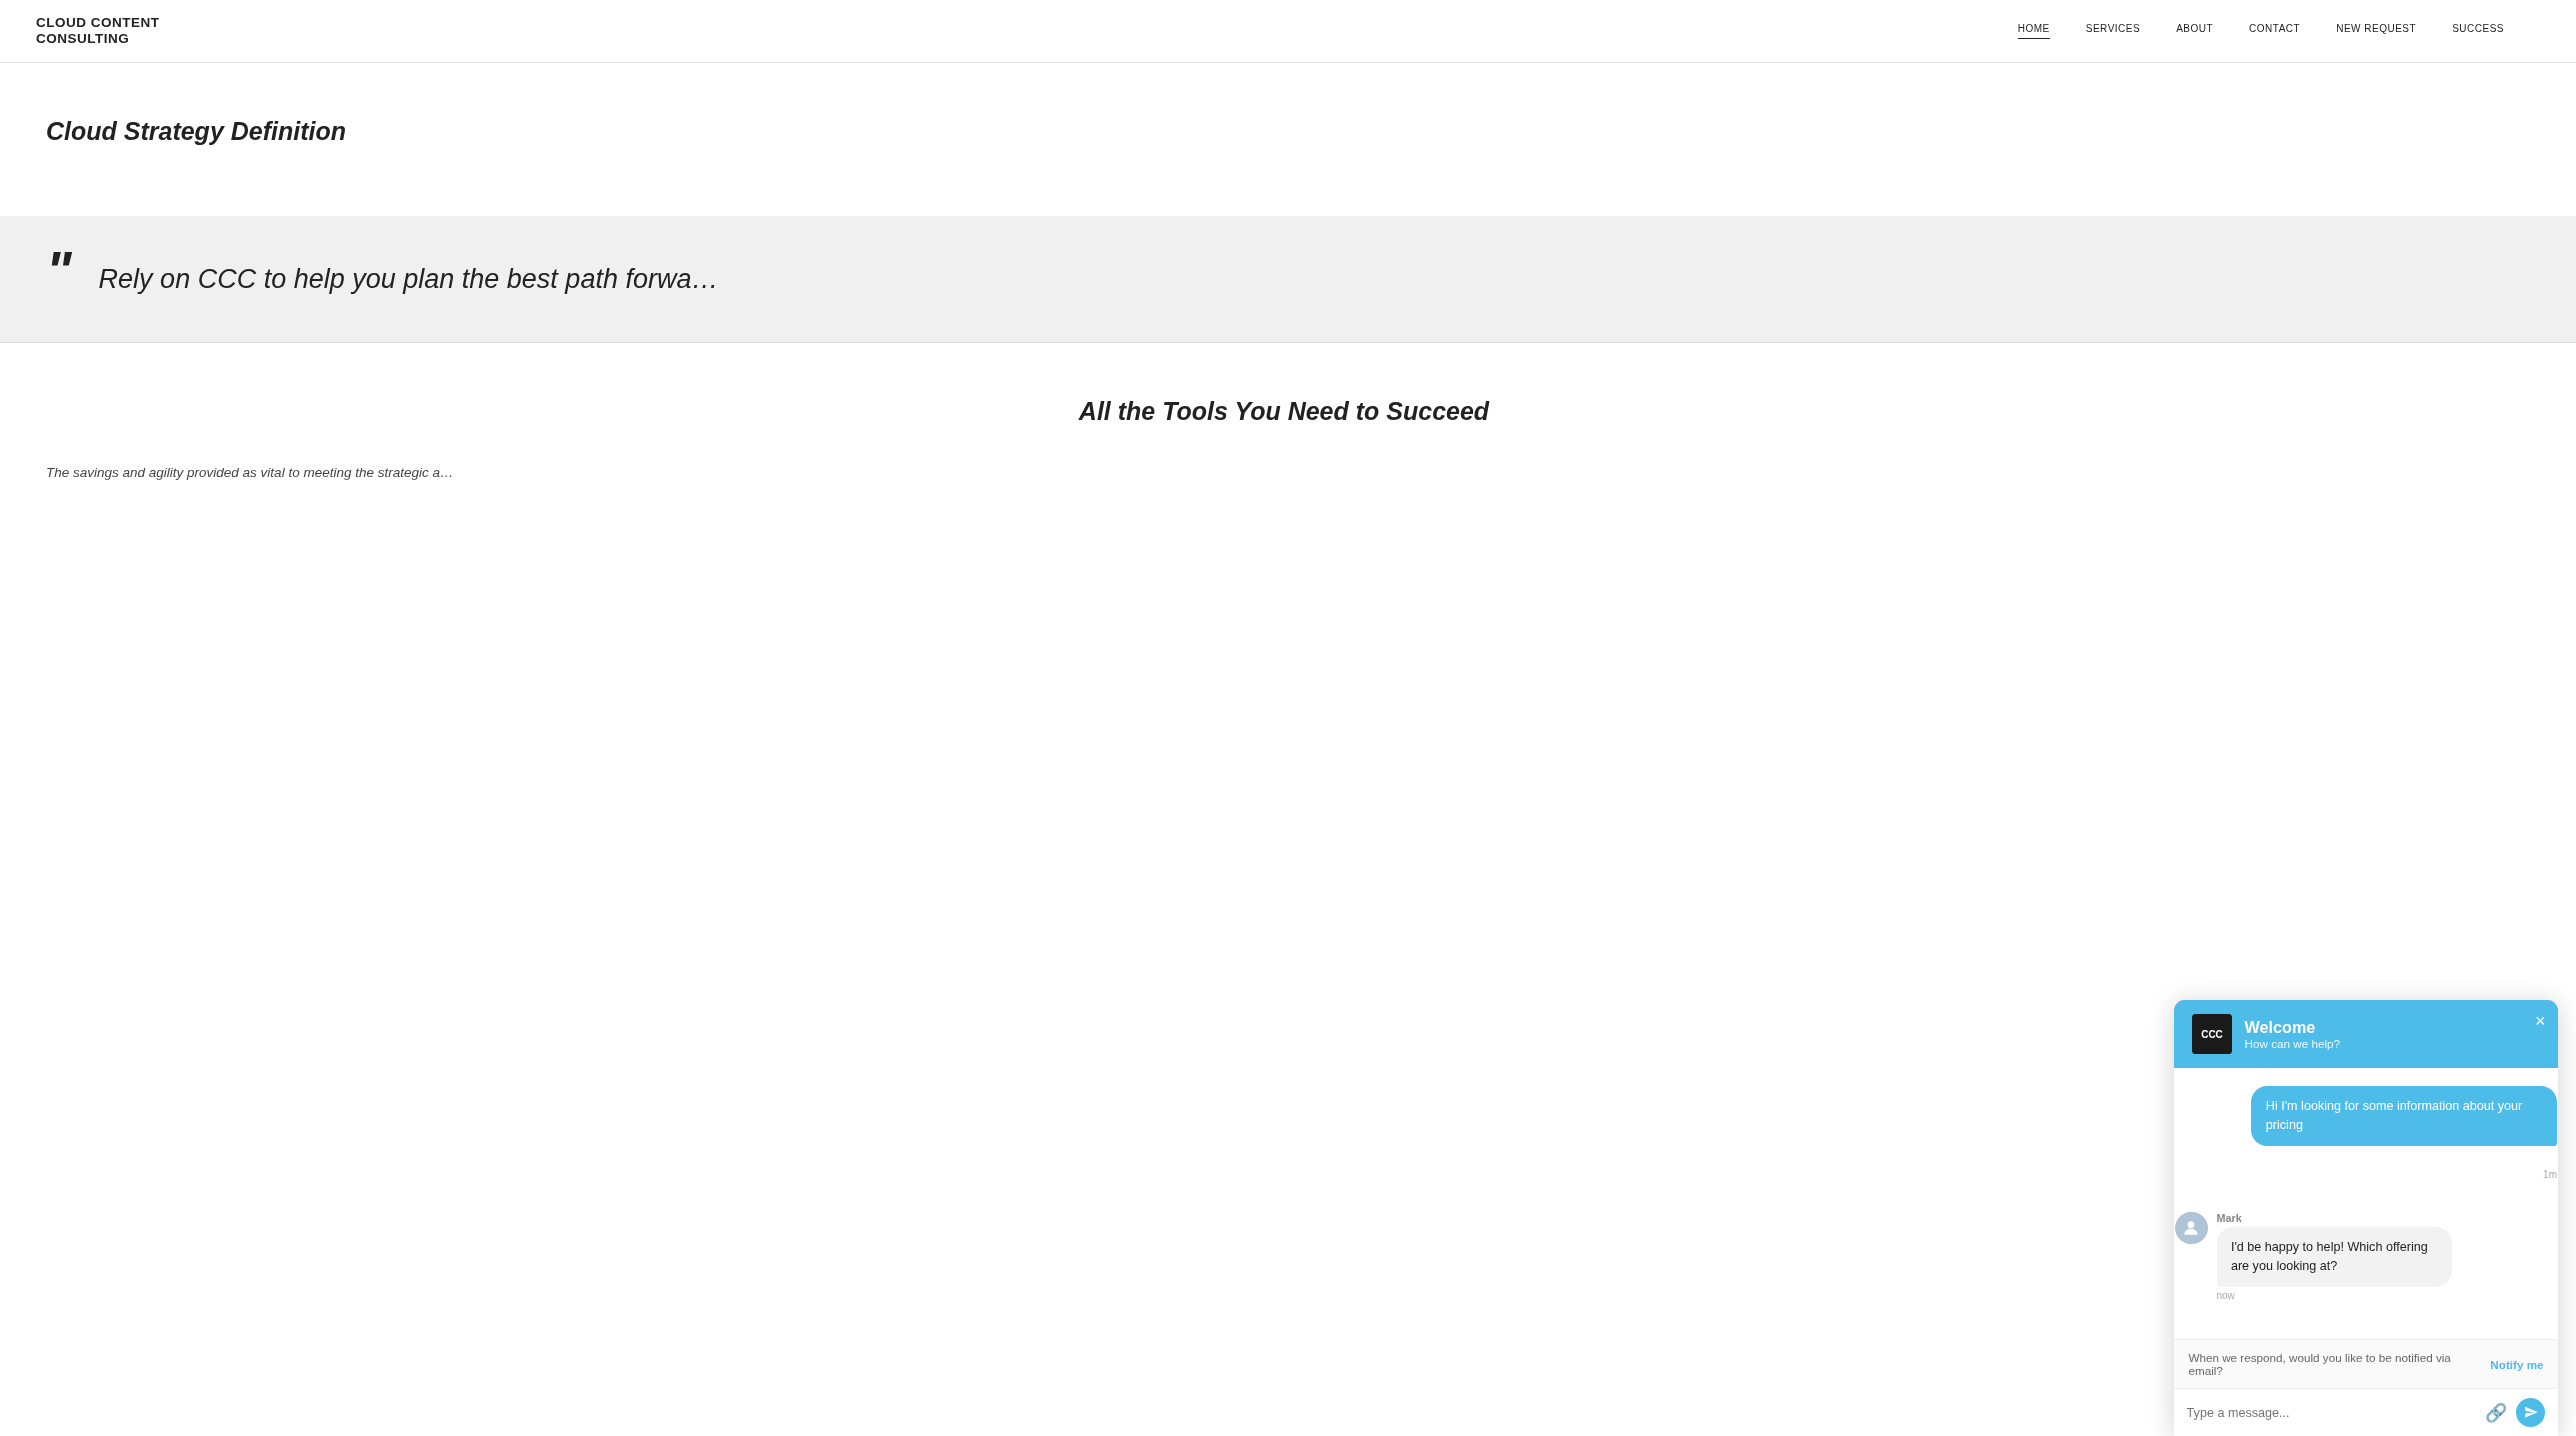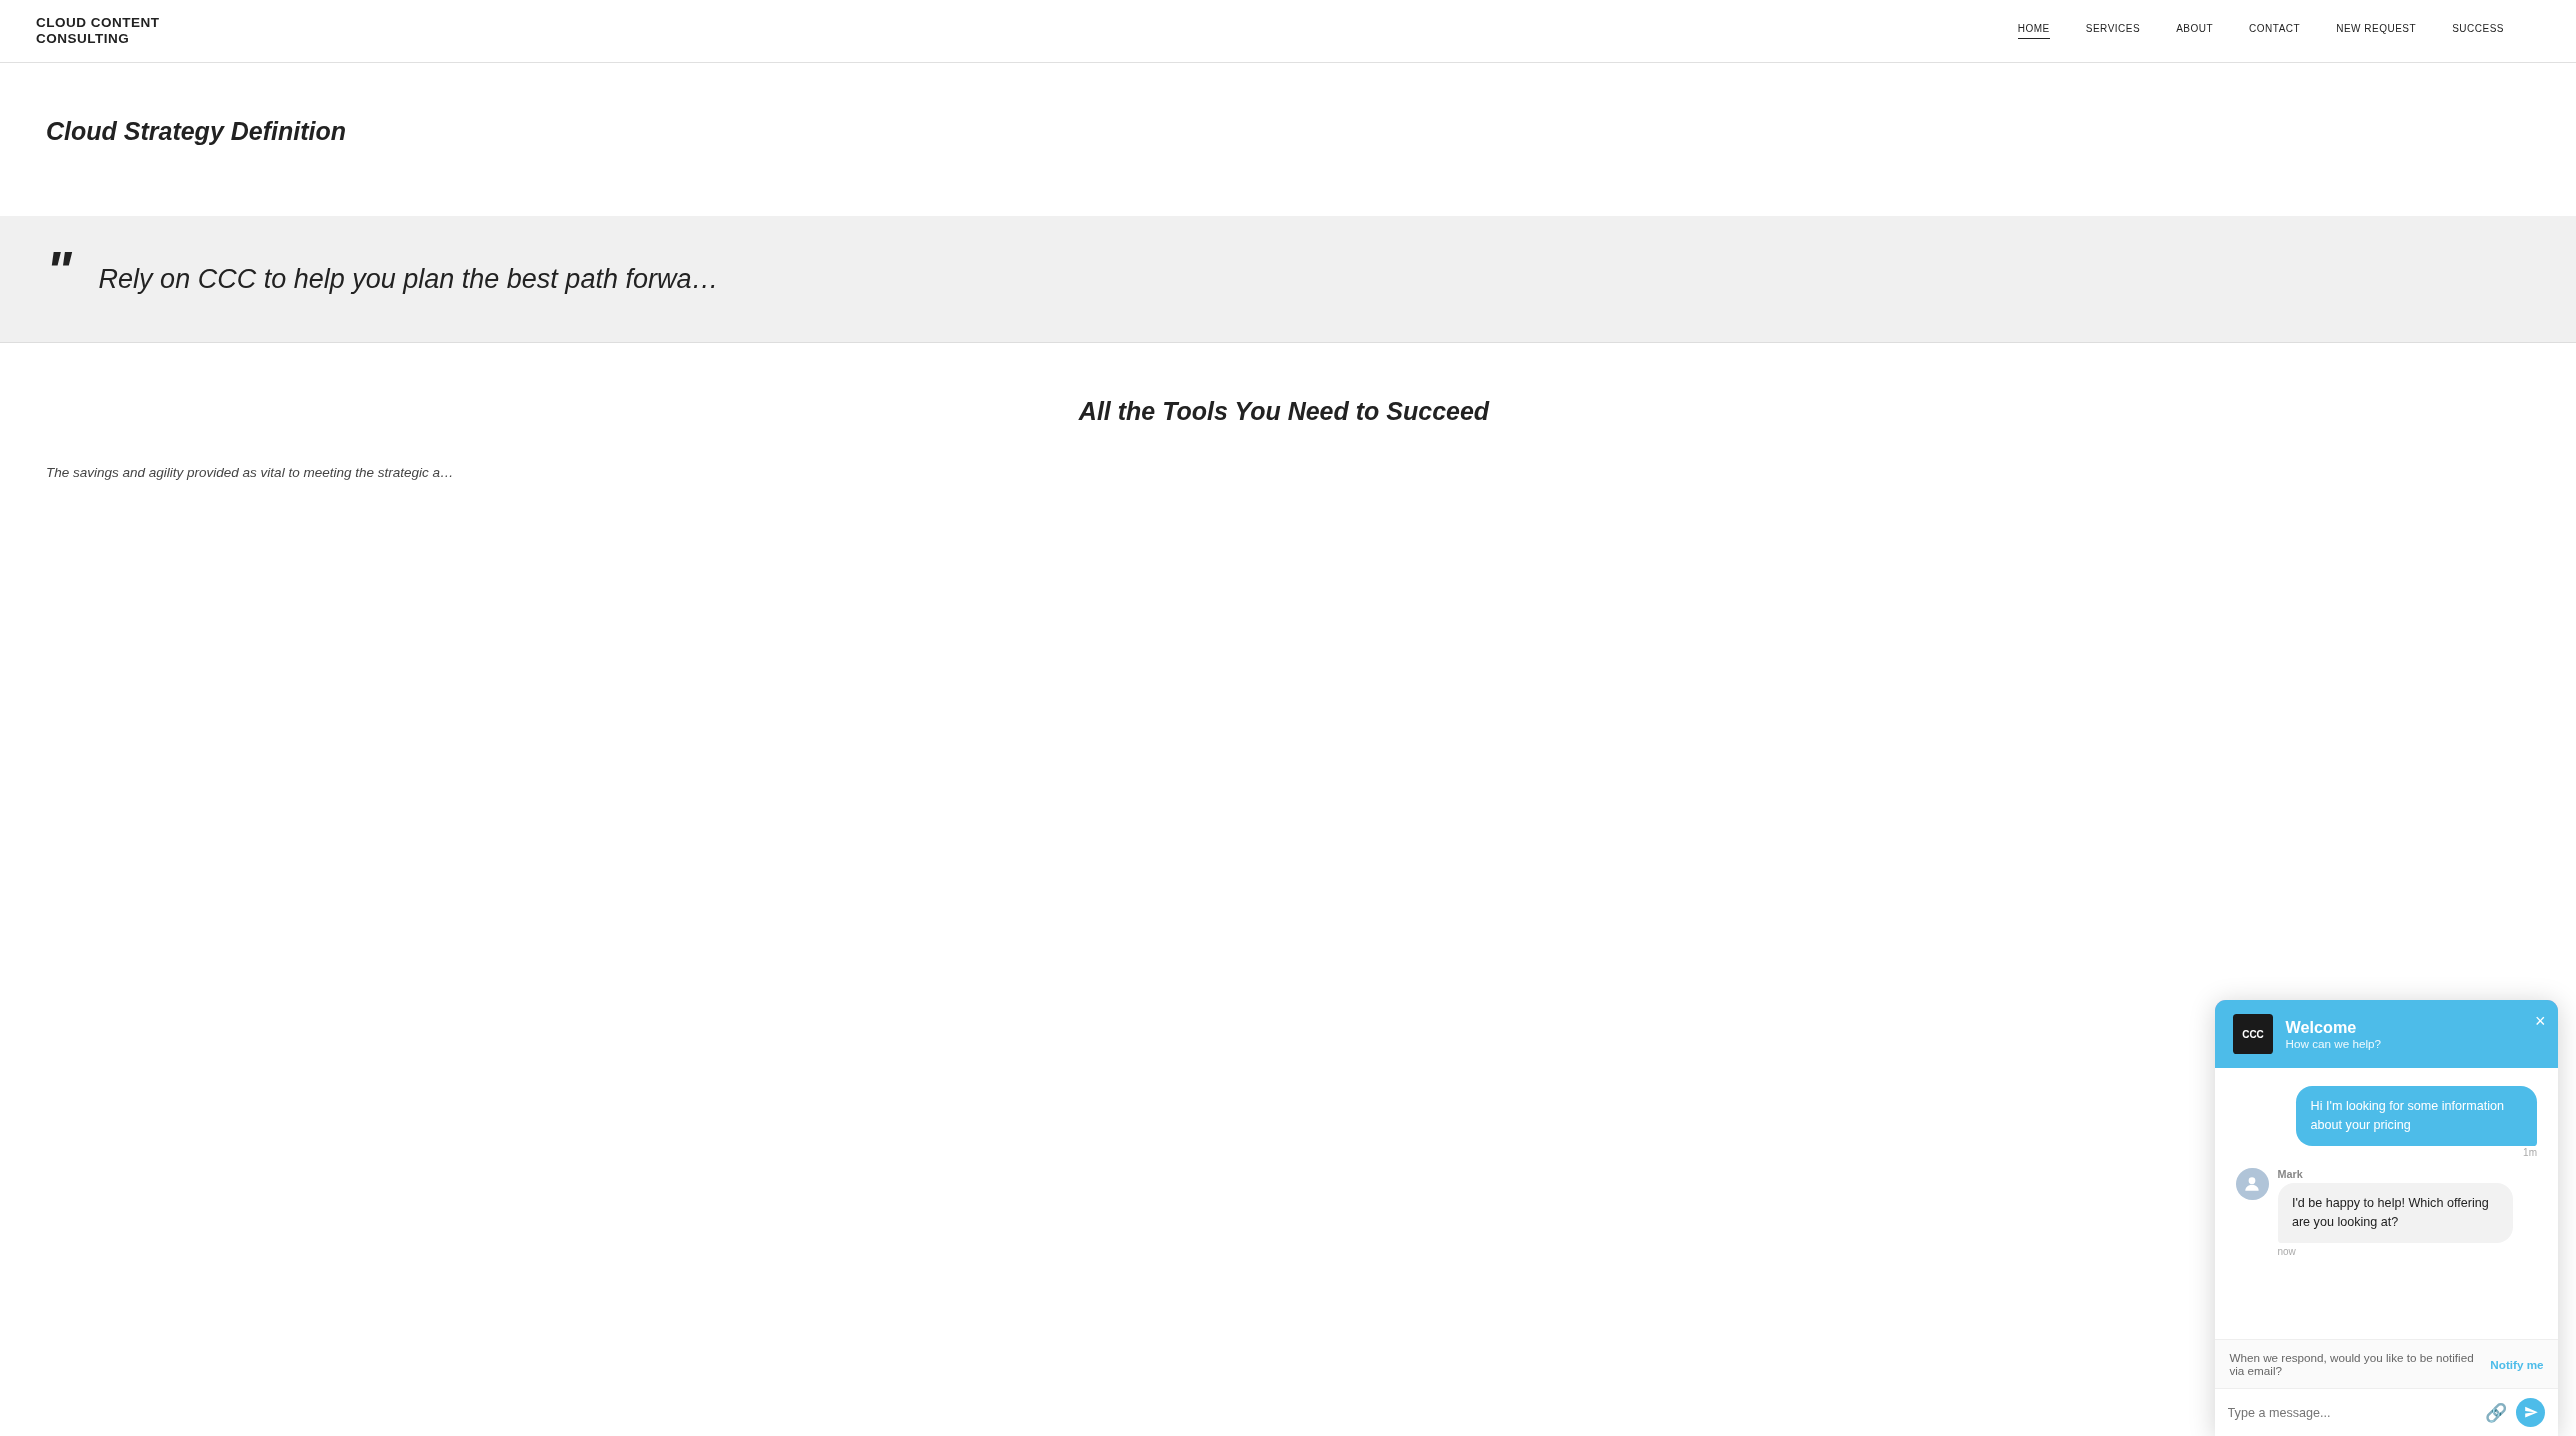--- a/index.html
+++ b/index.html
@@ -114,21 +114,21 @@
       font-size: 13.5px;
       color: #444;
       line-height: 1.7;
     }
 
     
     .chat-widget {
       position: fixed;
       bottom: 0;
       right: 18px;
-      width: 343px;
+      width: 384px;
       background: #f9a8d4;
       border-radius: 10.8px 10.8px 0 0;
       box-shadow: 0 3.6px 27px rgba(0,0,0,0.18);
       display: flex;
       flex-direction: column;
       overflow: hidden;
       z-index: 1000;
     }
     .chat-header {
       background: #4dbce9;
@@ -168,25 +168,25 @@
       background: none;
       border: none;
       color: #fff;
       font-size: 18px;
       cursor: pointer;
       line-height: 1;
     }
 
     .chat-body {
       flex: 1;
-      padding: 18px 21px;
+      padding: 18px 1px;
       min-height: 271px;
       display: flex;
       flex-direction: column;
-      gap: 10px;
+      gap: 32px;
       background: #fff;
     }
 
     
     .chat-msg-user {
       align-self: flex-end;
       background: #4dbce9;
       color: #fff;
       border-radius: 16.2px 16.2px 3.6px 16.2px;
       padding: 10.8px 14.4px;

